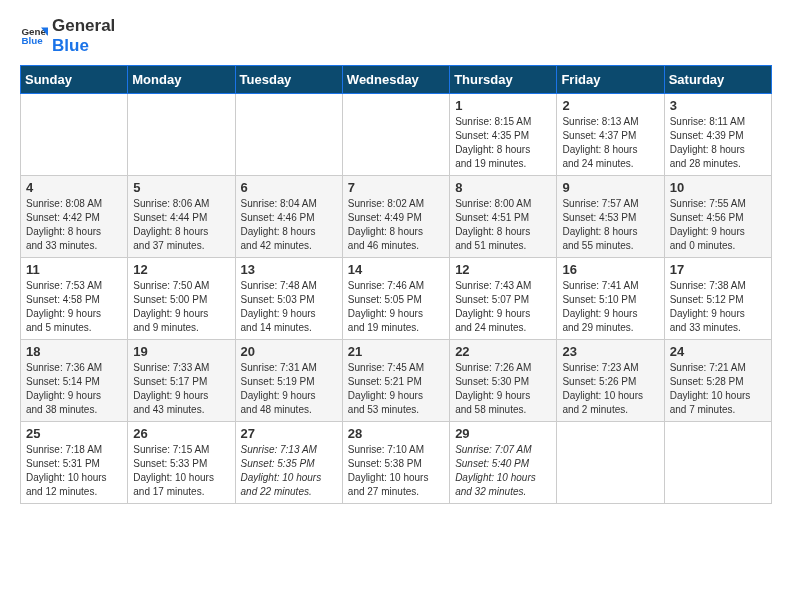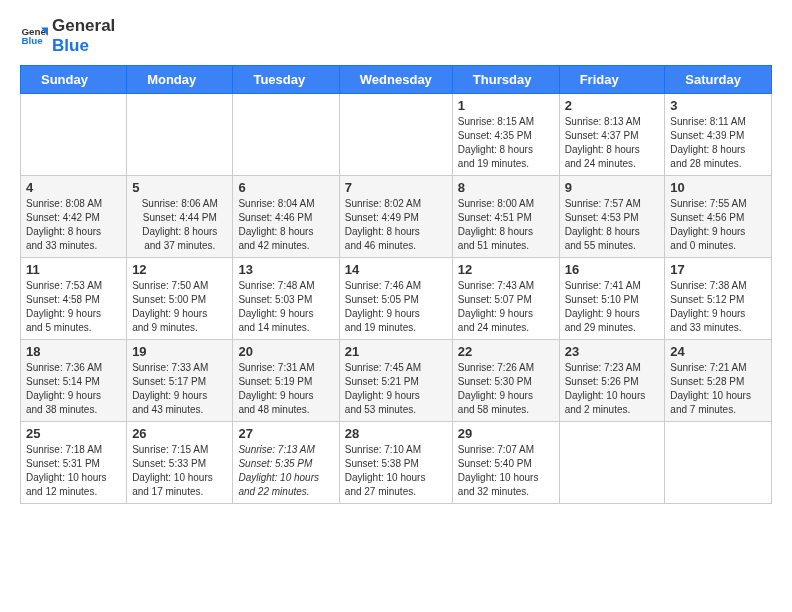--- a/index.html
+++ b/index.html
@@ -37,23 +37,23 @@
     .subtitle {
       font-size: 16px;
       color: #555;
     }
     table {
       width: 100%;
       border-collapse: collapse;
       font-size: 11px;
     }
     thead tr th {
-      background: #3b82f6;
+      background: #0c4a6e;
       color: #fff;
-      padding: 6px 20px;
+      padding: 6px 4px;
       text-align: left;
       font-size: 13px;
       font-weight: bold;
       border: 1px solid #1a73e8;
     }
     tbody tr td {
       border: 1px solid #ccc;
       padding: 4px 5px;
       vertical-align: top;
       min-height: 80px;
@@ -145,21 +145,21 @@
       <tr>
         <td>
           <span class="day-number">4</span>
           <div class="day-info" style="white-space: pre-line;">Sunrise: 8:08 AM
 Sunset: 4:42 PM
 Daylight: 8 hours
 and 33 minutes.</div>
         </td>
         <td>
           <span class="day-number">5</span>
-          <div class="day-info" style="white-space: pre-line; text-align: center;">Sunrise: 8:06 AM
+          <div class="day-info" style="white-space: pre-line;">Sunrise: 8:06 AM
 Sunset: 4:44 PM
 Daylight: 8 hours
 and 37 minutes.</div>
         </td>
         <td>
           <span class="day-number">6</span>
           <div class="day-info" style="white-space: pre-line;">Sunrise: 8:04 AM
 Sunset: 4:46 PM
 Daylight: 8 hours
 and 42 minutes.</div>
@@ -319,21 +319,21 @@
         </td>
         <td>
           <span class="day-number">28</span>
           <div class="day-info" style="white-space: pre-line;">Sunrise: 7:10 AM
 Sunset: 5:38 PM
 Daylight: 10 hours
 and 27 minutes.</div>
         </td>
         <td>
           <span class="day-number">29</span>
-          <div class="day-info" style="white-space: pre-line;">Sunrise: 7:07 AM
+          <div class="day-info" style="white-space: pre-line; font-style: italic;">Sunrise: 7:07 AM
 Sunset: 5:40 PM
 Daylight: 10 hours
 and 32 minutes.</div>
         </td>
         <td class="empty-cell"></td>
         <td class="empty-cell"></td>
       </tr>
     </tbody>
 </table>
 

